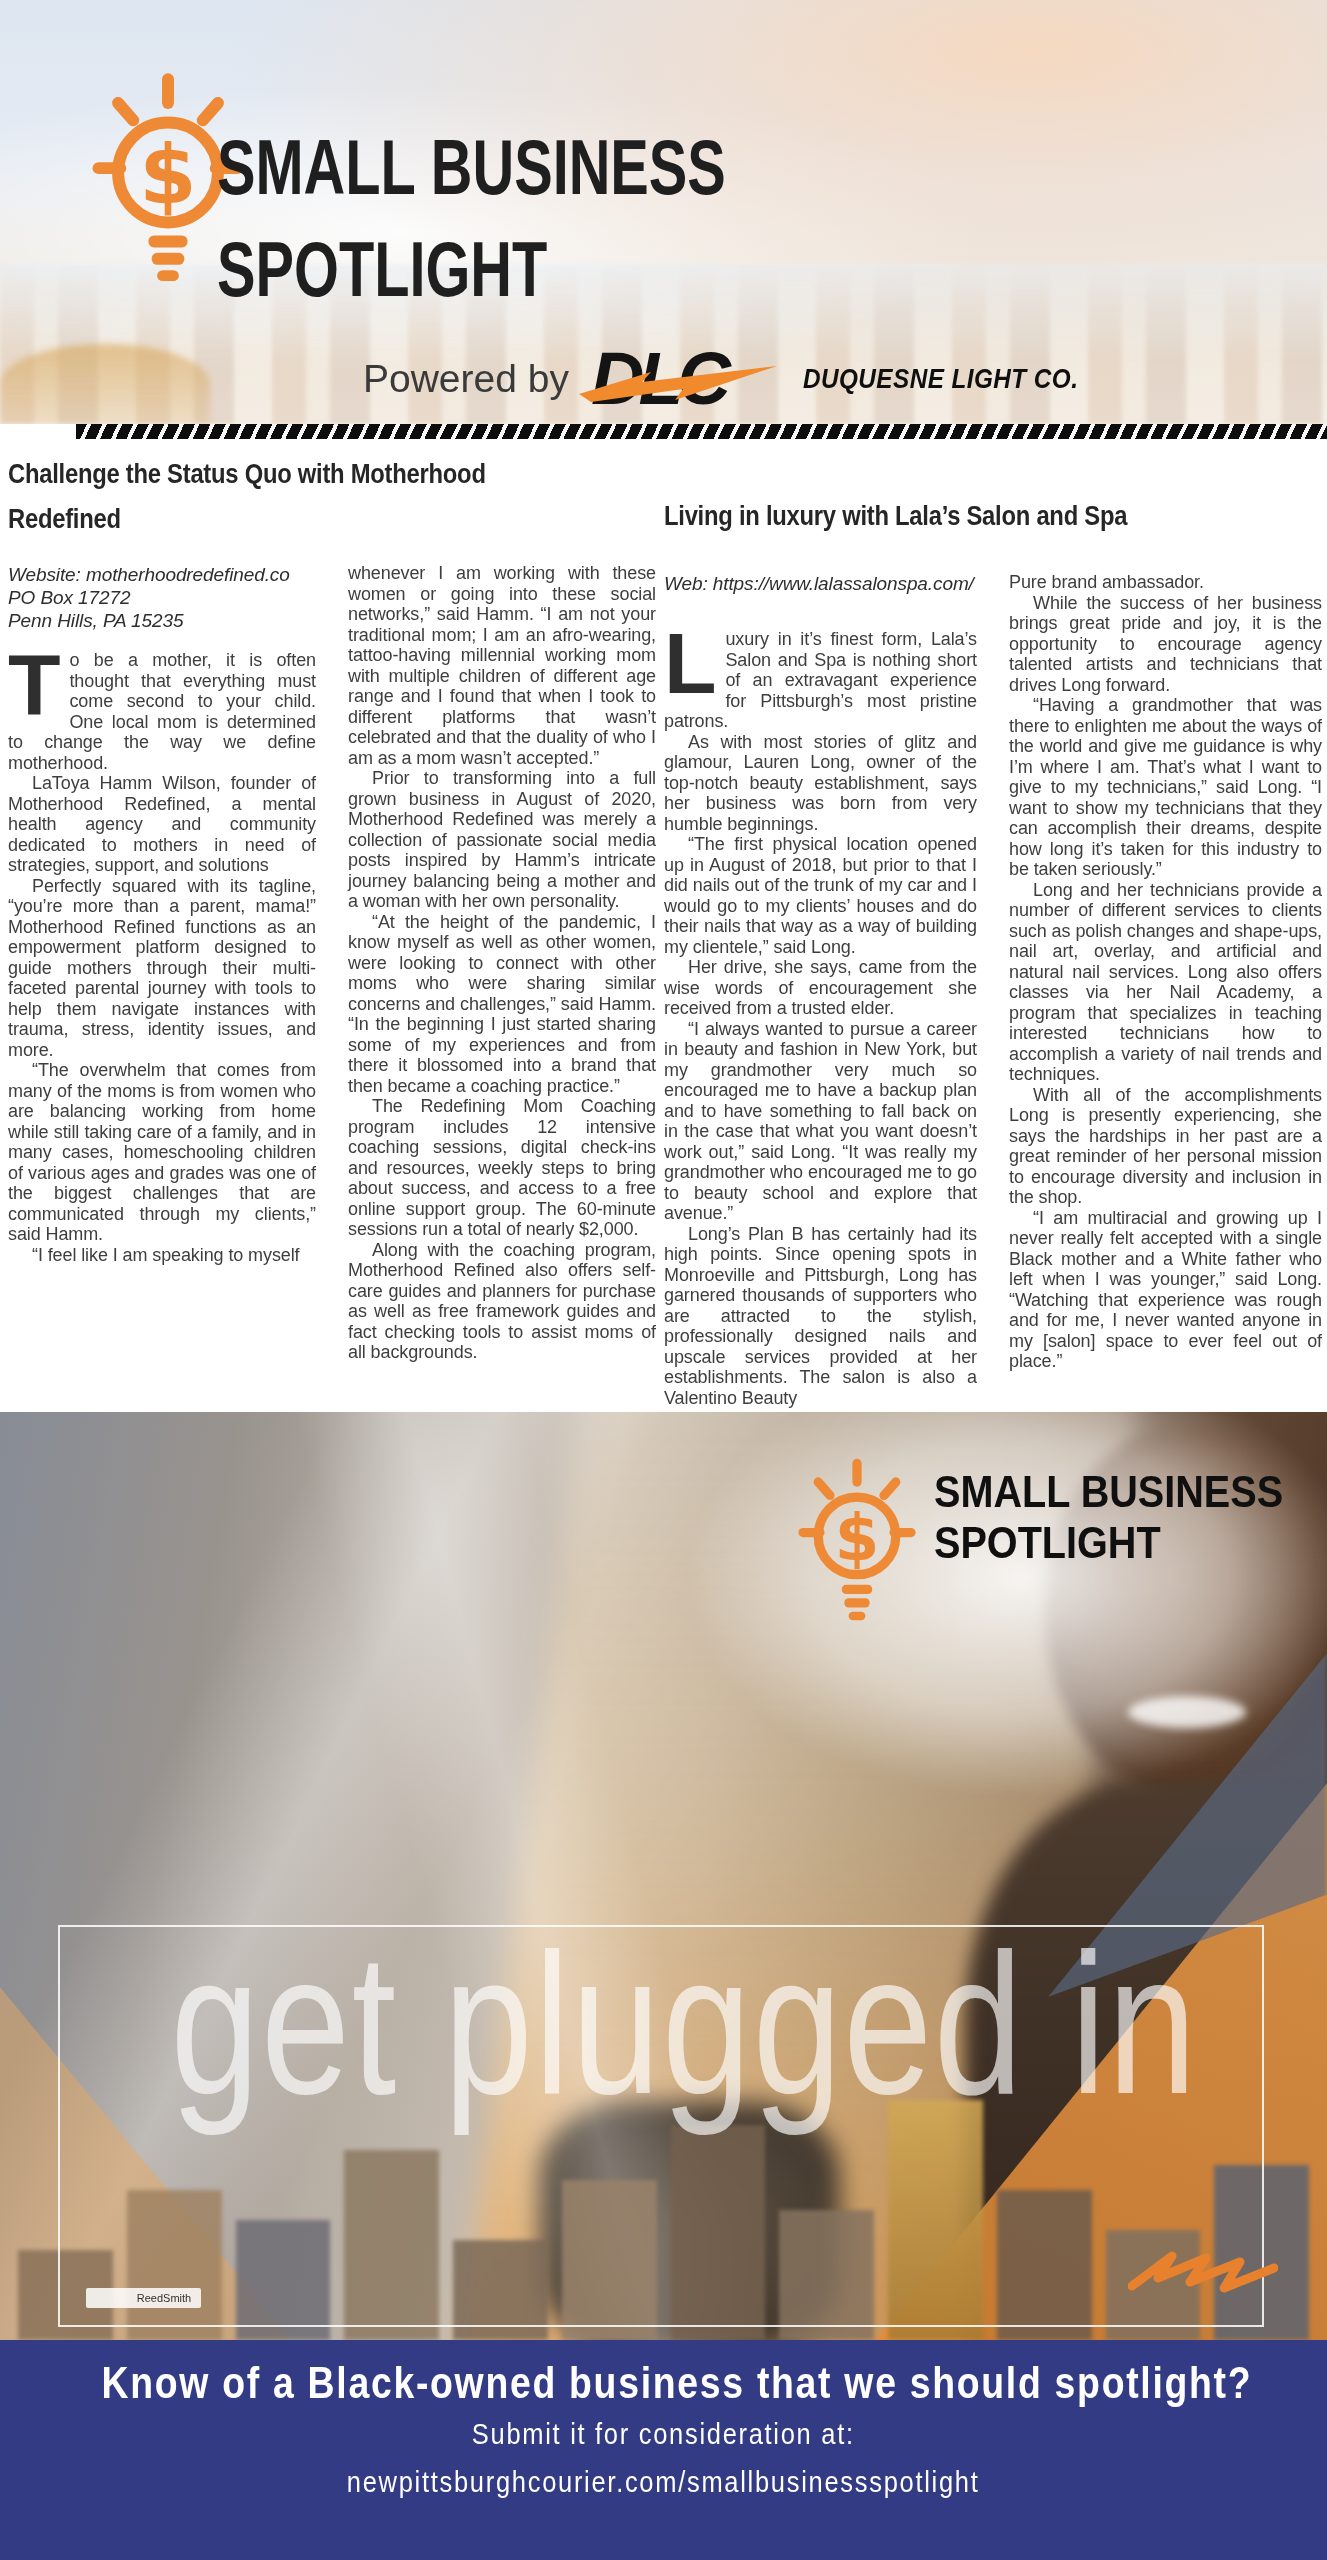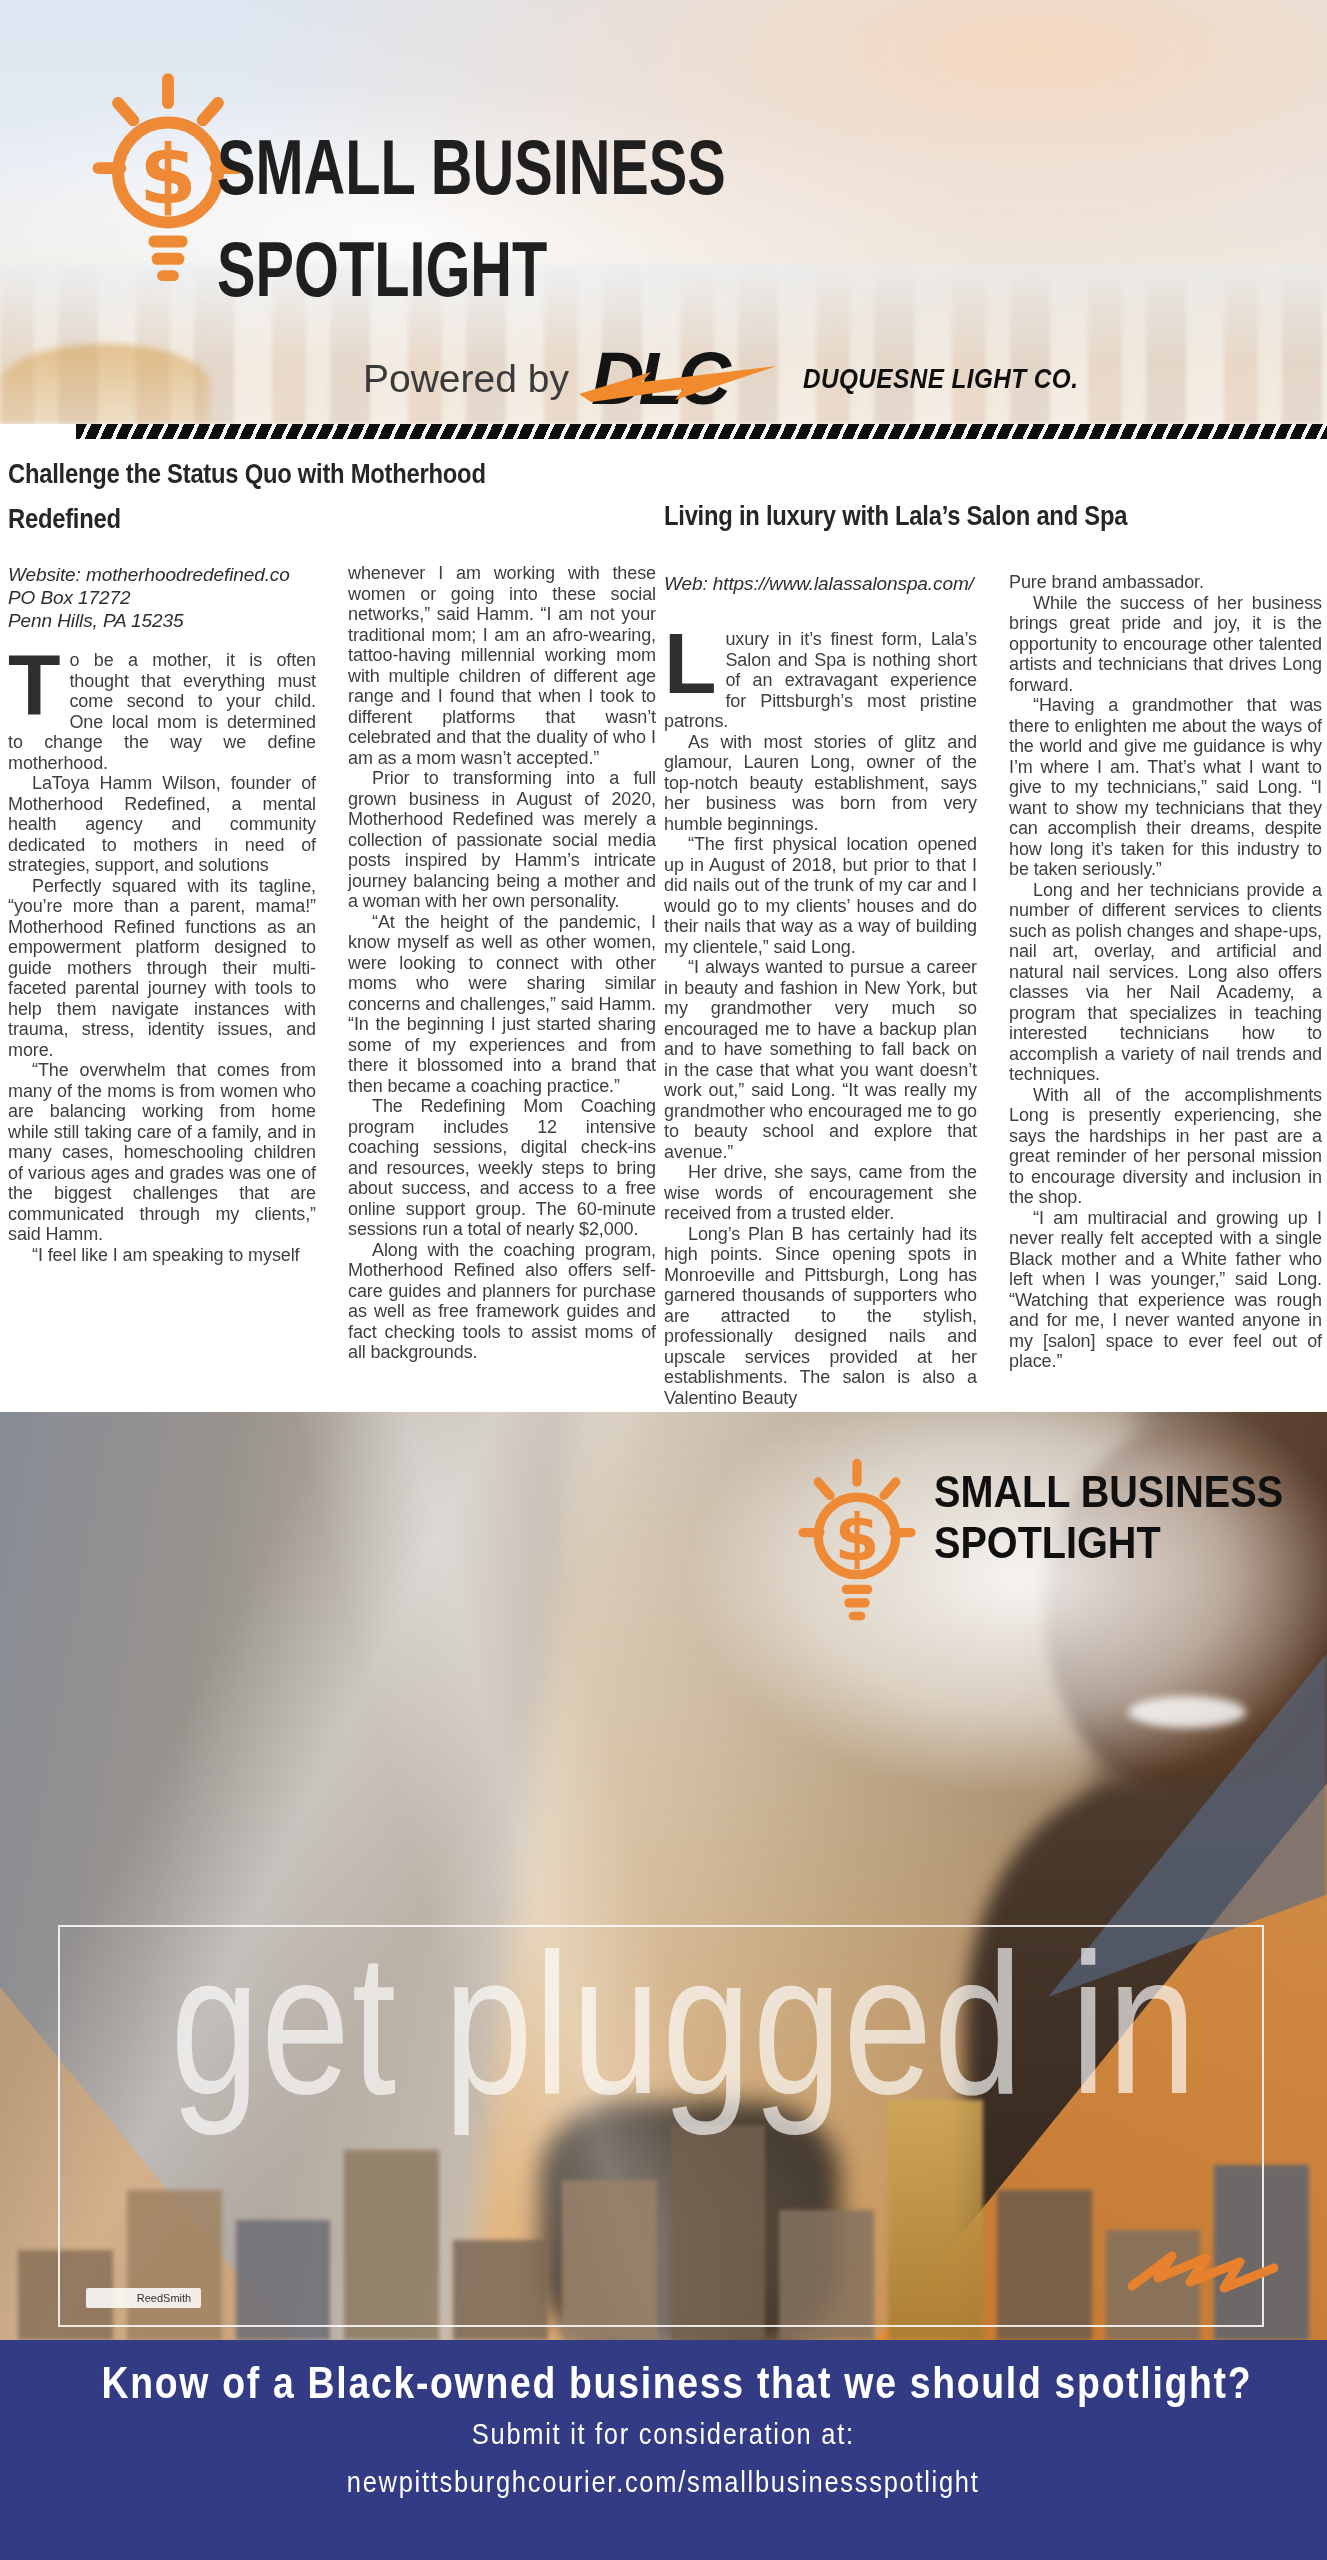--- a/index.html
+++ b/index.html
@@ -198,27 +198,27 @@
         <span class="hl">Living in luxury with Lala’s Salon and Spa</span>
       </div>
       <div class="cols">
         <div class="col">
           <div class="contact">
             <div>Web: https://www.lalassalonspa.com/</div>
           </div>
           <p class="np"><span class="dropcap">L</span><span>uxury in it’s finest form, Lala’s Salon and Spa is nothing short of an extravagant experience for Pittsburgh’s most pristine patrons.</span></p>
           <p>As with most stories of glitz and glamour, Lauren Long, owner of the top-notch beauty establishment, says her business was born from very humble beginnings.</p>
           <p>“The first physical location opened up in August of 2018, but prior to that I did nails out of the trunk of my car and I would go to my clients’ houses and do their nails that way as a way of building my clientele,” said Long.</p>
+          <p>Her drive, she says, came from the wise words of encouragement she received from a trusted elder.</p>
           <p>“I always wanted to pursue a career in beauty and fashion in New York, but my grandmother very much so encouraged me to have a backup plan and to have something to fall back on in the case that what you want doesn’t work out,” said Long. “It was really my grandmother who encouraged me to go to beauty school and explore that avenue.”</p>
-          <p>Her drive, she says, came from the wise words of encouragement she received from a trusted elder.</p>
           <p>Long’s Plan B has certainly had its high points. Since opening spots in Monroeville and Pittsburgh, Long has garnered thousands of supporters who are attracted to the stylish, professionally designed nails and upscale services provided at her establishments. The salon is also a Valentino Beauty</p>
         </div>
         <div class="col">
           <p class="np">Pure brand ambassador.</p>
-          <p>While the success of her business brings great pride and joy, it is the opportunity to encourage other talented artists and technicians that drives Long forward.</p>
+          <p>While the success of her business brings great pride and joy, it is the opportunity to encourage agency talented artists and technicians that drives Long forward.</p>
           <p>“Having a grandmother that was there to enlighten me about the ways of the world and give me guidance is why I’m where I am. That’s what I want to give to my technicians,” said Long. “I want to show my technicians that they can accomplish their dreams, despite how long it’s taken for this industry to be taken seriously.”</p>
           <p>Long and her technicians provide a number of different services to clients such as polish changes and shape-ups, nail art, overlay, and artificial and natural nail services.  Long also offers classes via her Nail Academy, a program that specializes in teaching interested technicians how to accomplish a variety of nail trends and techniques.</p>
           <p>With all of the accomplishments Long is presently experiencing, she says the hardships in her past are a great reminder of her personal mission to encourage diversity and inclusion in the shop.</p>
           <p>“I am multiracial and growing up I never really felt accepted with a single Black mother and a White father who left when I was younger,” said Long. “Watching that experience was rough and for me, I never wanted anyone in my [salon] space to ever feel out of place.”</p>
         </div>
       </div>
     </div>
   </div>
 
   <div class="photo">

